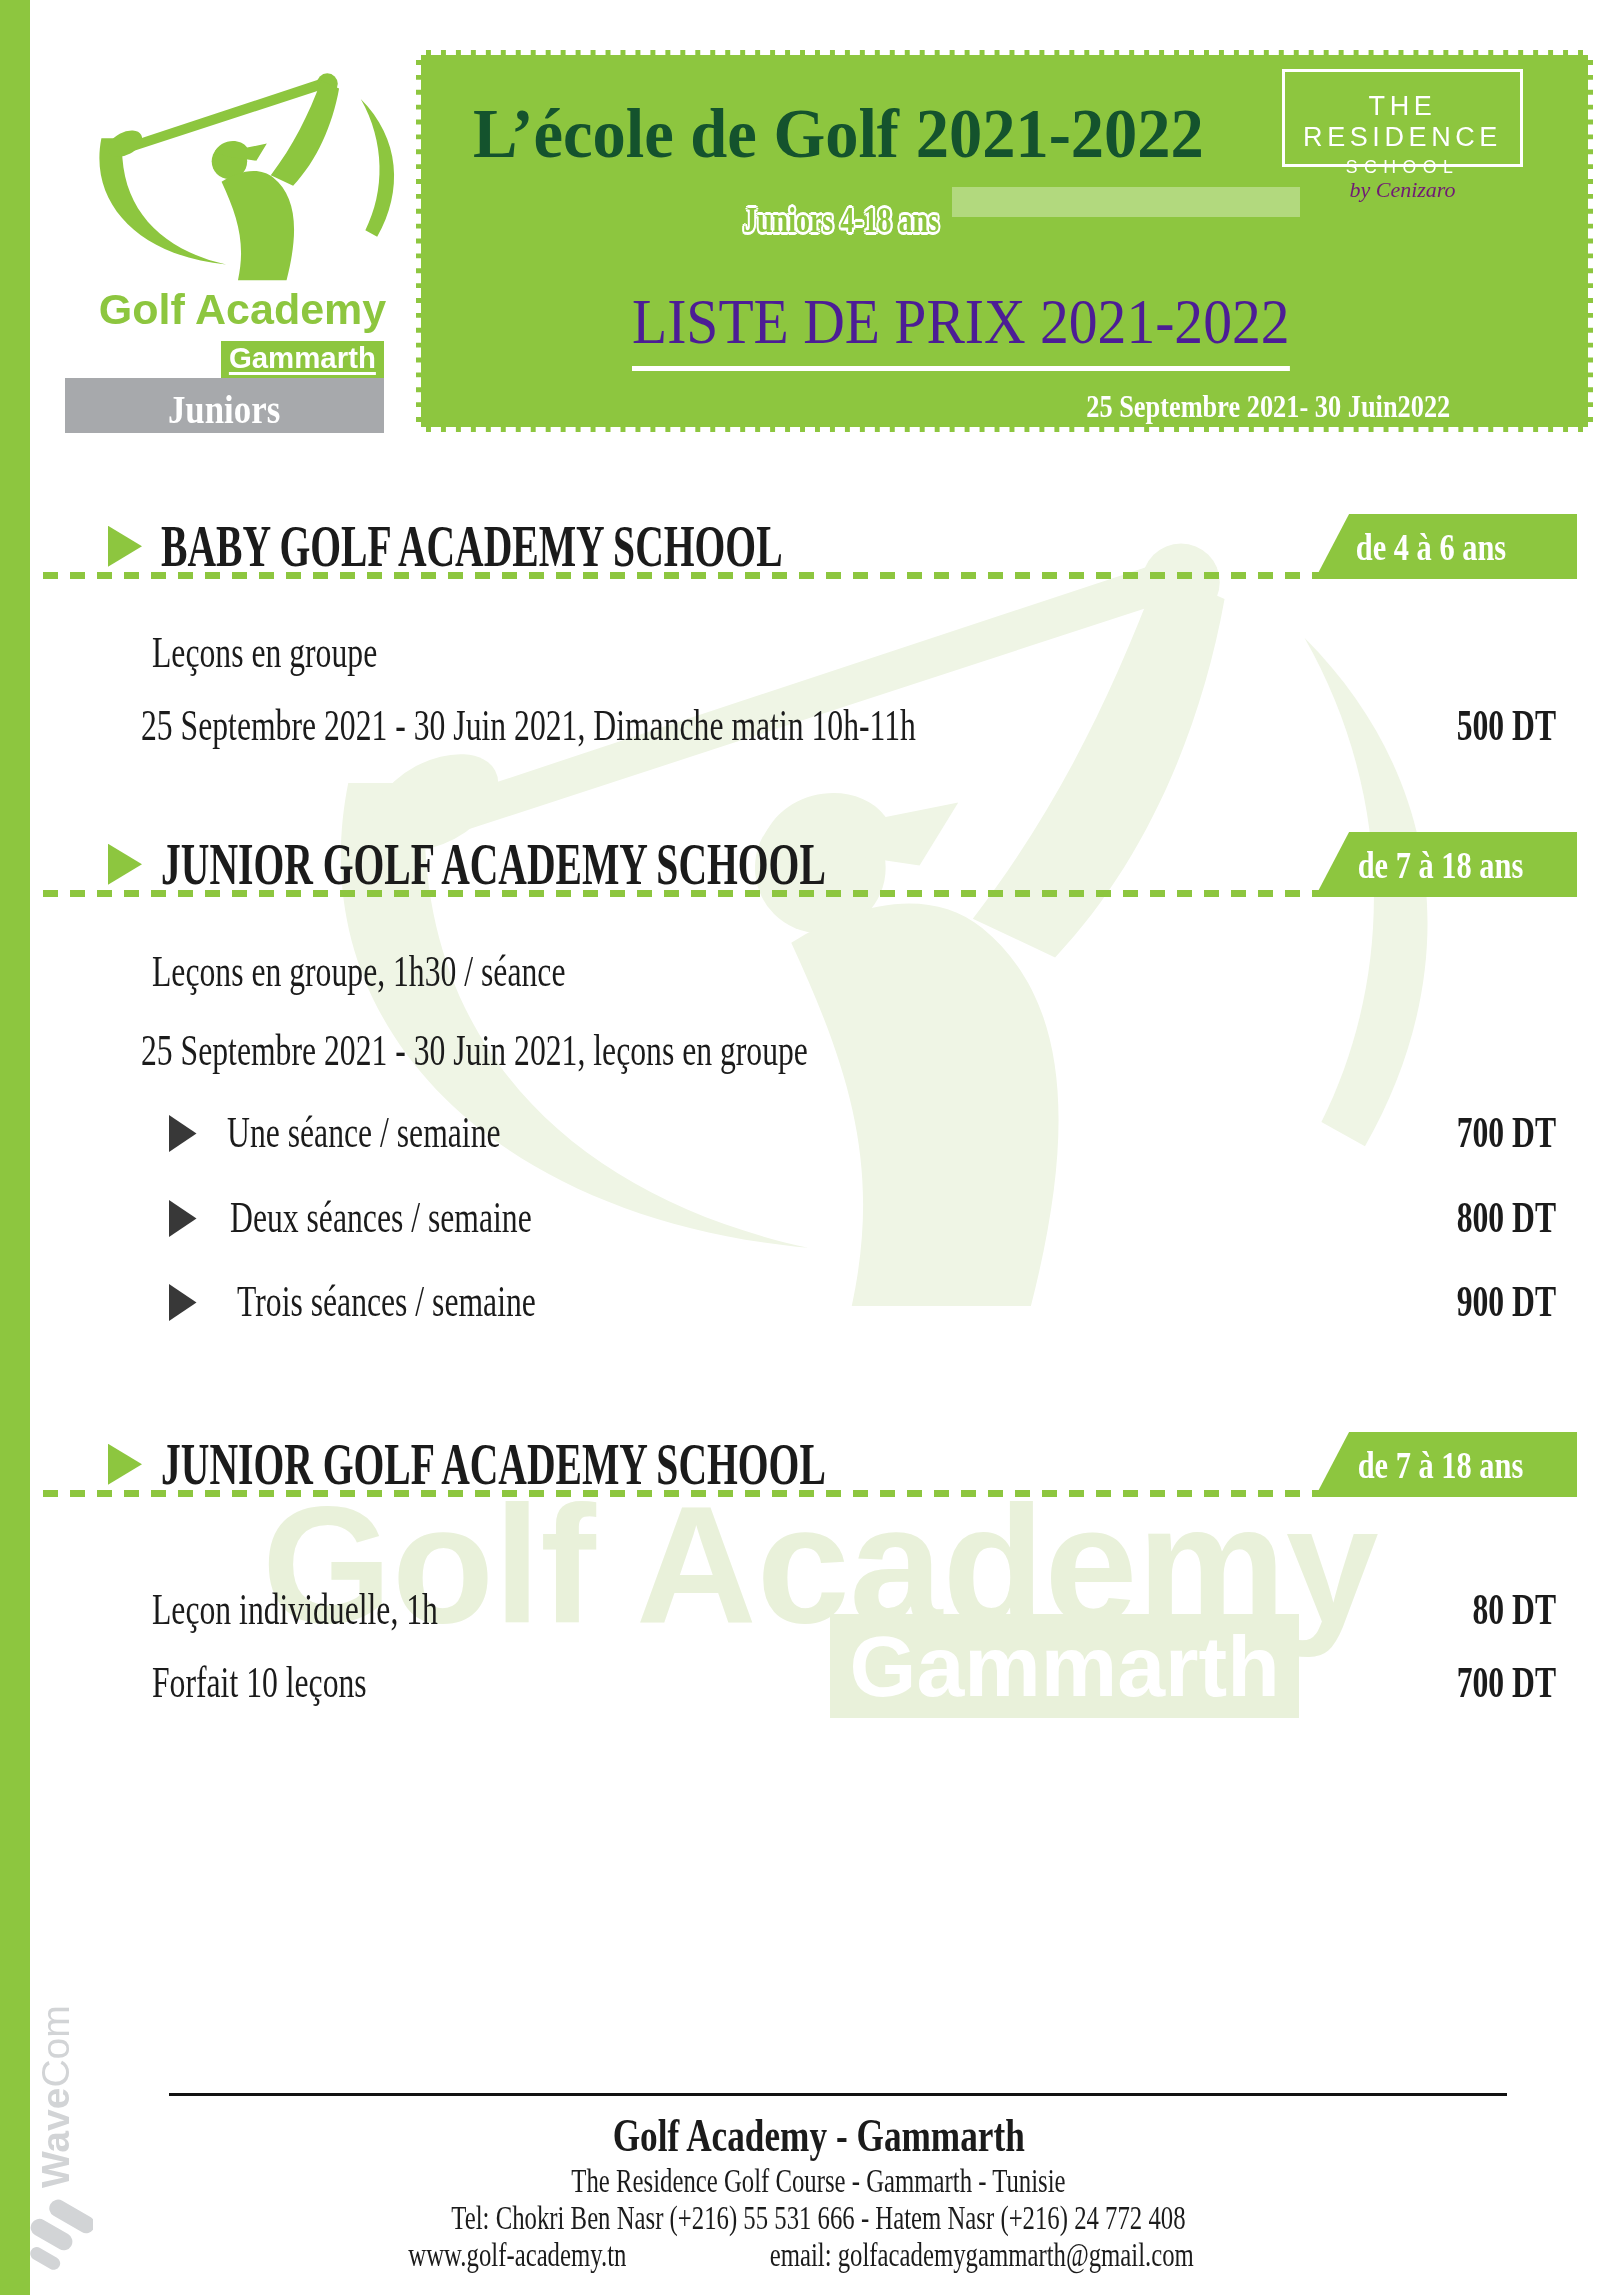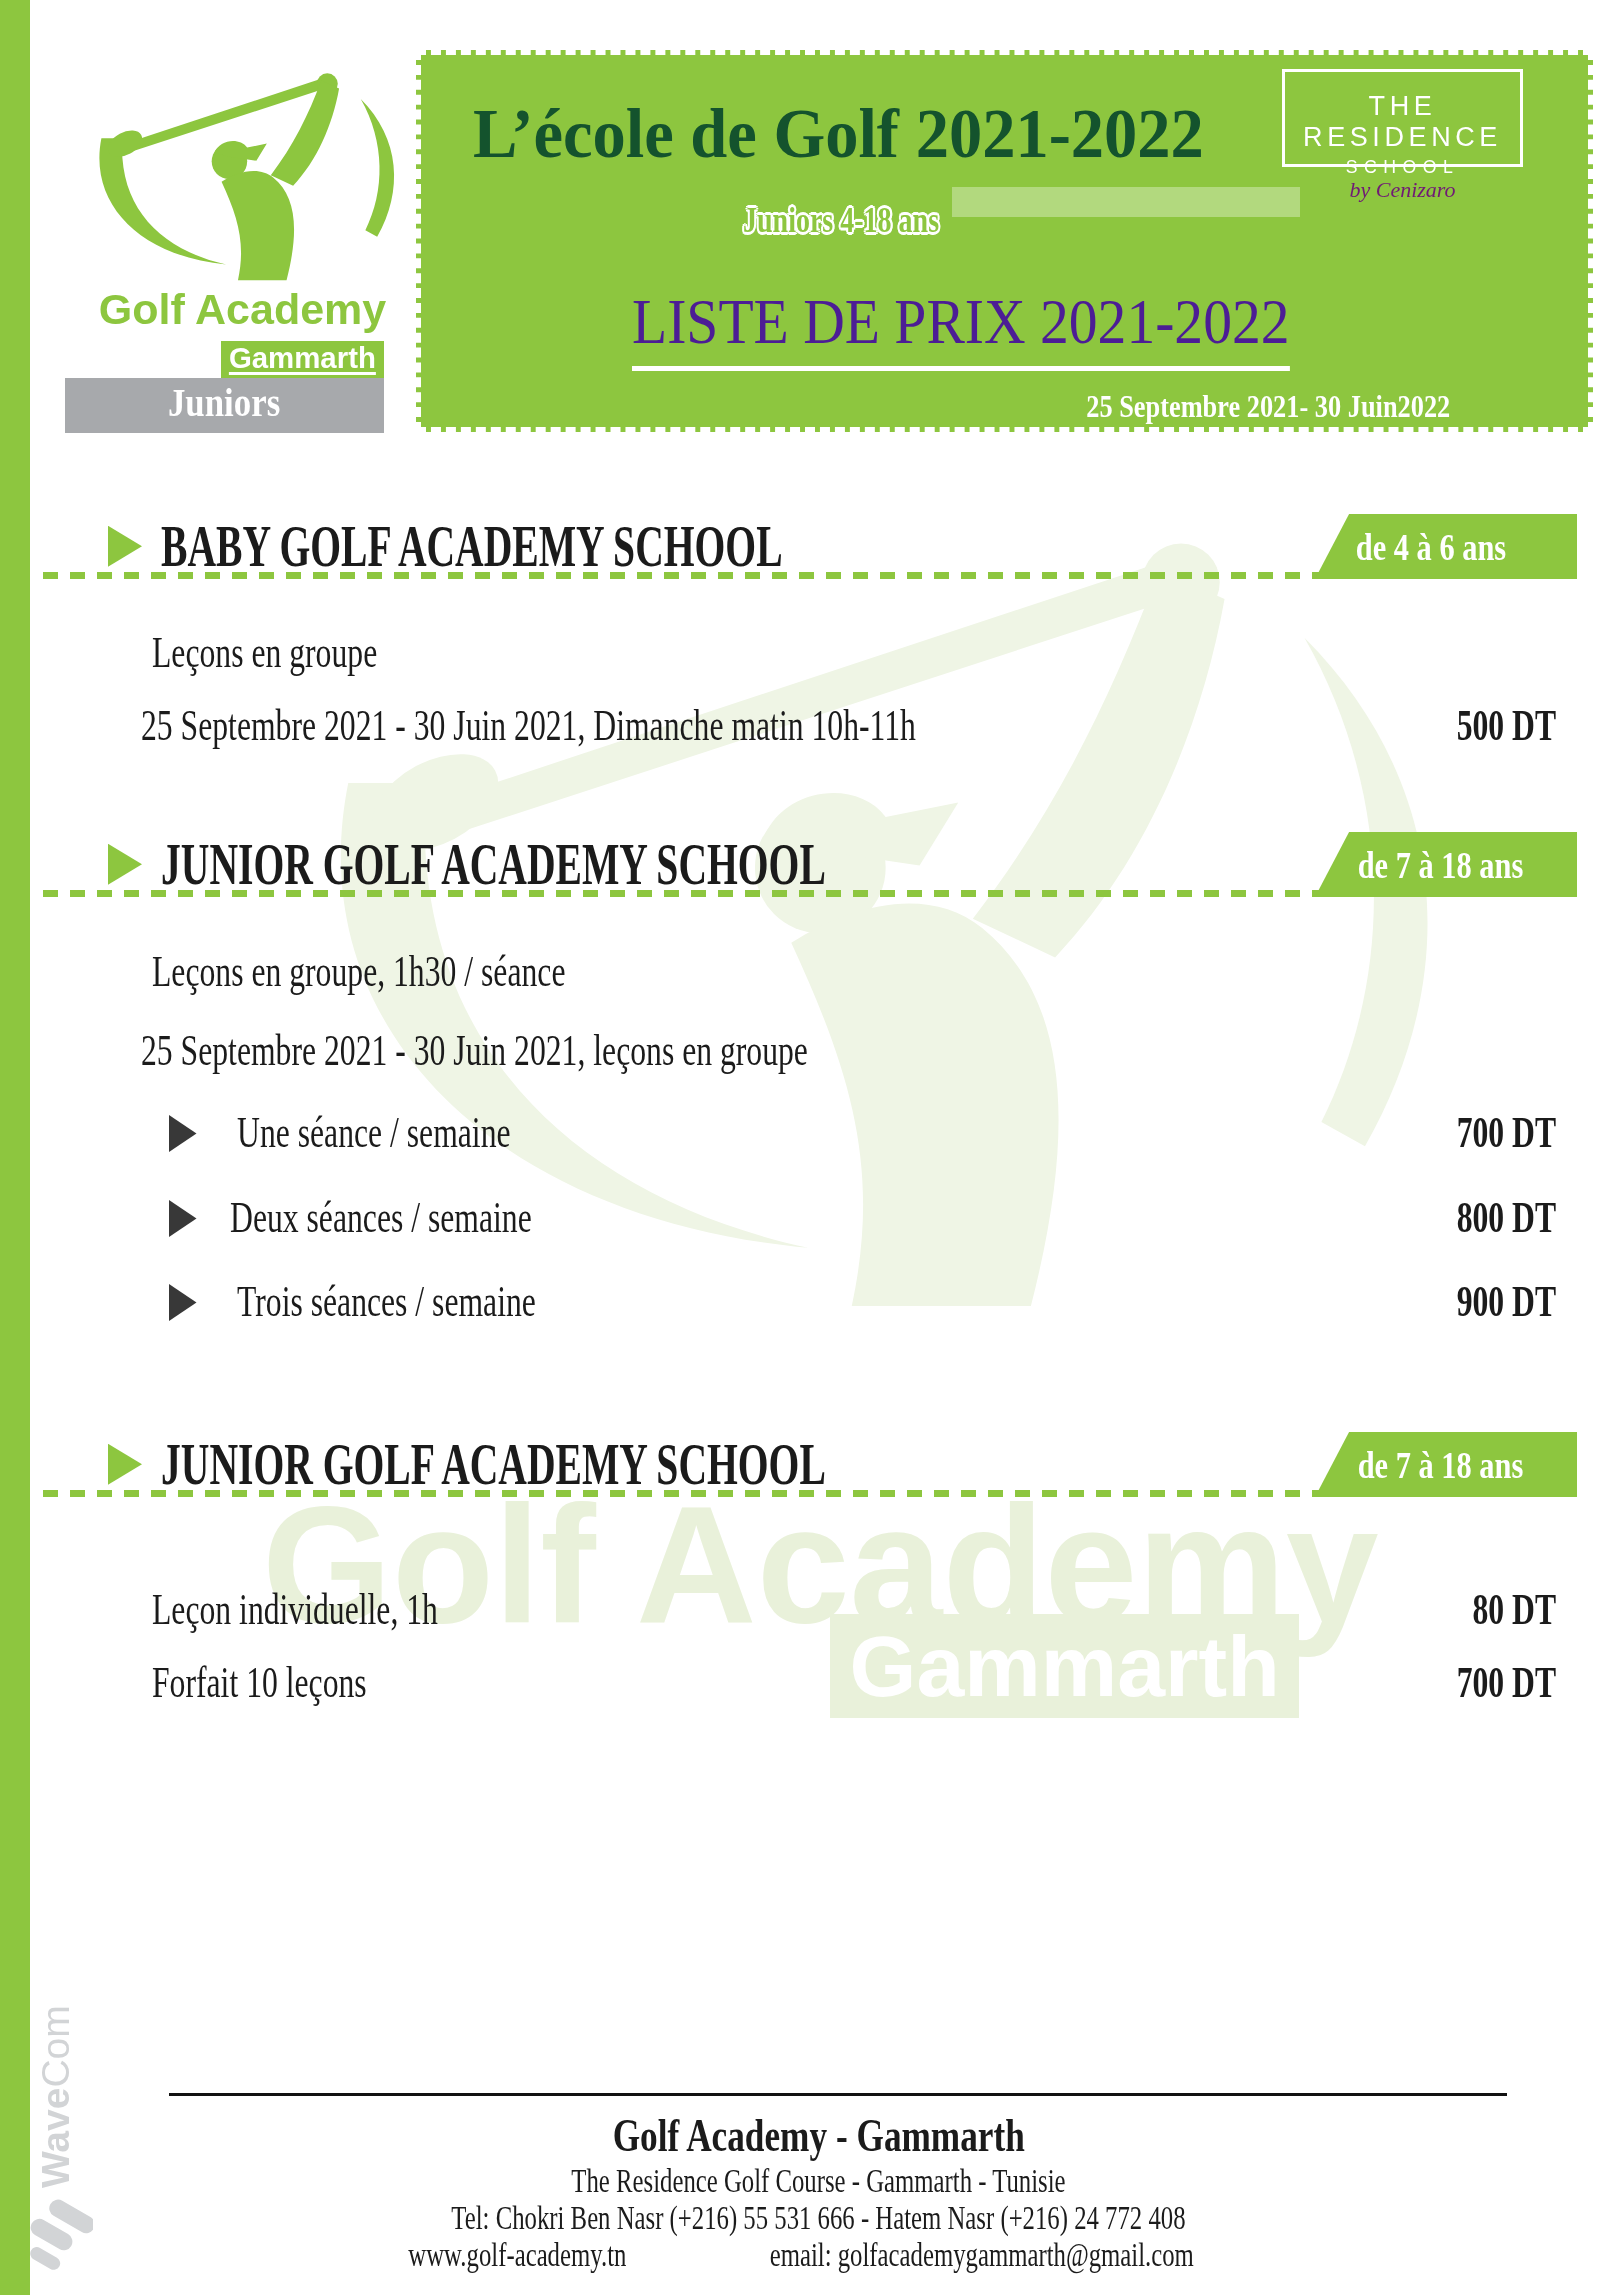--- a/index.html
+++ b/index.html
@@ -20,21 +20,21 @@
   .leftbar{left:0;top:0;width:30px;height:2295px;background:var(--green,#8dc63f);z-index:3;}
 
   
   .golfer{left:62px;top:19.6px;width:348px;height:263px;color:var(--green,#8dc63f);z-index:2;}
   .logo-title{left:92px;top:285px;width:301px;text-align:center;
     font-family:"Liberation Sans",sans-serif;font-weight:700;font-size:43px;color:var(--green,#8dc63f);z-index:2;}
   .logo-sub{left:221px;top:341px;background:var(--green,#8dc63f);color:#fff;
     font-family:"Liberation Sans",sans-serif;font-weight:700;font-size:29.4px;
     padding:0 7.9px 3.9px;text-decoration:underline;text-decoration-thickness:2.6px;text-underline-offset:3.9px;z-index:2;}
   .jtag{left:65px;top:378px;width:319px;height:55px;background:var(--tag-gray,#a7a9ac);color:#fff;
-    display:flex;align-items:flex-start;justify-content:center;font-weight:700;font-size:41px;z-index:2;}
+    display:flex;align-items:flex-end;justify-content:center;font-weight:700;font-size:41px;z-index:2;}
 
   
   .hcard{left:416px;top:50px;width:1177px;height:382px;background:var(--green,#8dc63f);
     border:5.9px dashed #fff;z-index:1;}
   .hc-title{left:52px;top:43px;color:#14532d;font-weight:700;font-size:70px;line-height:72px;}
   .hc-age{left:322px;top:126px;font-weight:700;font-size:35px;color:var(--green,#8dc63f);
     text-shadow:-2px -2px 0 #fff,2px -2px 0 #fff,-2px 2px 0 #fff,2px 2px 0 #fff,-2.6px 0 0 #fff,2.6px 0 0 #fff,0 -2.6px 0 #fff,0 2.6px 0 #fff;margin-top:20px;}
   .hc-bar{left:531px;top:132px;width:348px;height:30px;background:var(--light-green-overlay,rgba(255,255,255,.33));}
   .hc-res{left:861px;top:14.4px;width:241px;height:98px;border:3.3px solid #fff;color:#fff;
     font-family:"Liberation Sans",sans-serif;text-align:center;}
@@ -147,21 +147,21 @@
     <span class="sarrow"></span>
     <span class="stitle"><span class="cn cx66">JUNIOR GOLF ACADEMY SCHOOL</span></span>
     <div class="sribbon">
         <span class="cn cx80 oc">de 7 à 18 ans</span>
       </div>
   </div>
   <div class="r" style="left:152px;top:946px"><span class="cn">Leçons en groupe, 1h30 / séance</span></div>
   <div class="r" style="left:141px;top:1025px"><span class="cn">25 Septembre 2021 - 30 Juin 2021, leçons en groupe</span></div>
 
   <span class="b" style="left:169px;top:1115px"></span>
-  <div class="r" style="left:237px;top:1107px"><span class="cn">Une séance / semaine</span></div>
+  <div class="r" style="left:227px;top:1107px"><span class="cn">Une séance / semaine</span></div>
   <div class="p" style="top:1107px"><span class="cn or">700 DT</span></div>
 
   <span class="b" style="left:169px;top:1200px"></span>
   <div class="r" style="left:230px;top:1192px"><span class="cn">Deux séances / semaine</span></div>
   <div class="p" style="top:1192px"><span class="cn or">800 DT</span></div>
 
   <span class="b" style="left:169px;top:1284px"></span>
   <div class="r" style="left:237px;top:1276px"><span class="cn">Trois séances / semaine</span></div>
   <div class="p" style="top:1276px"><span class="cn or">900 DT</span></div>
 

